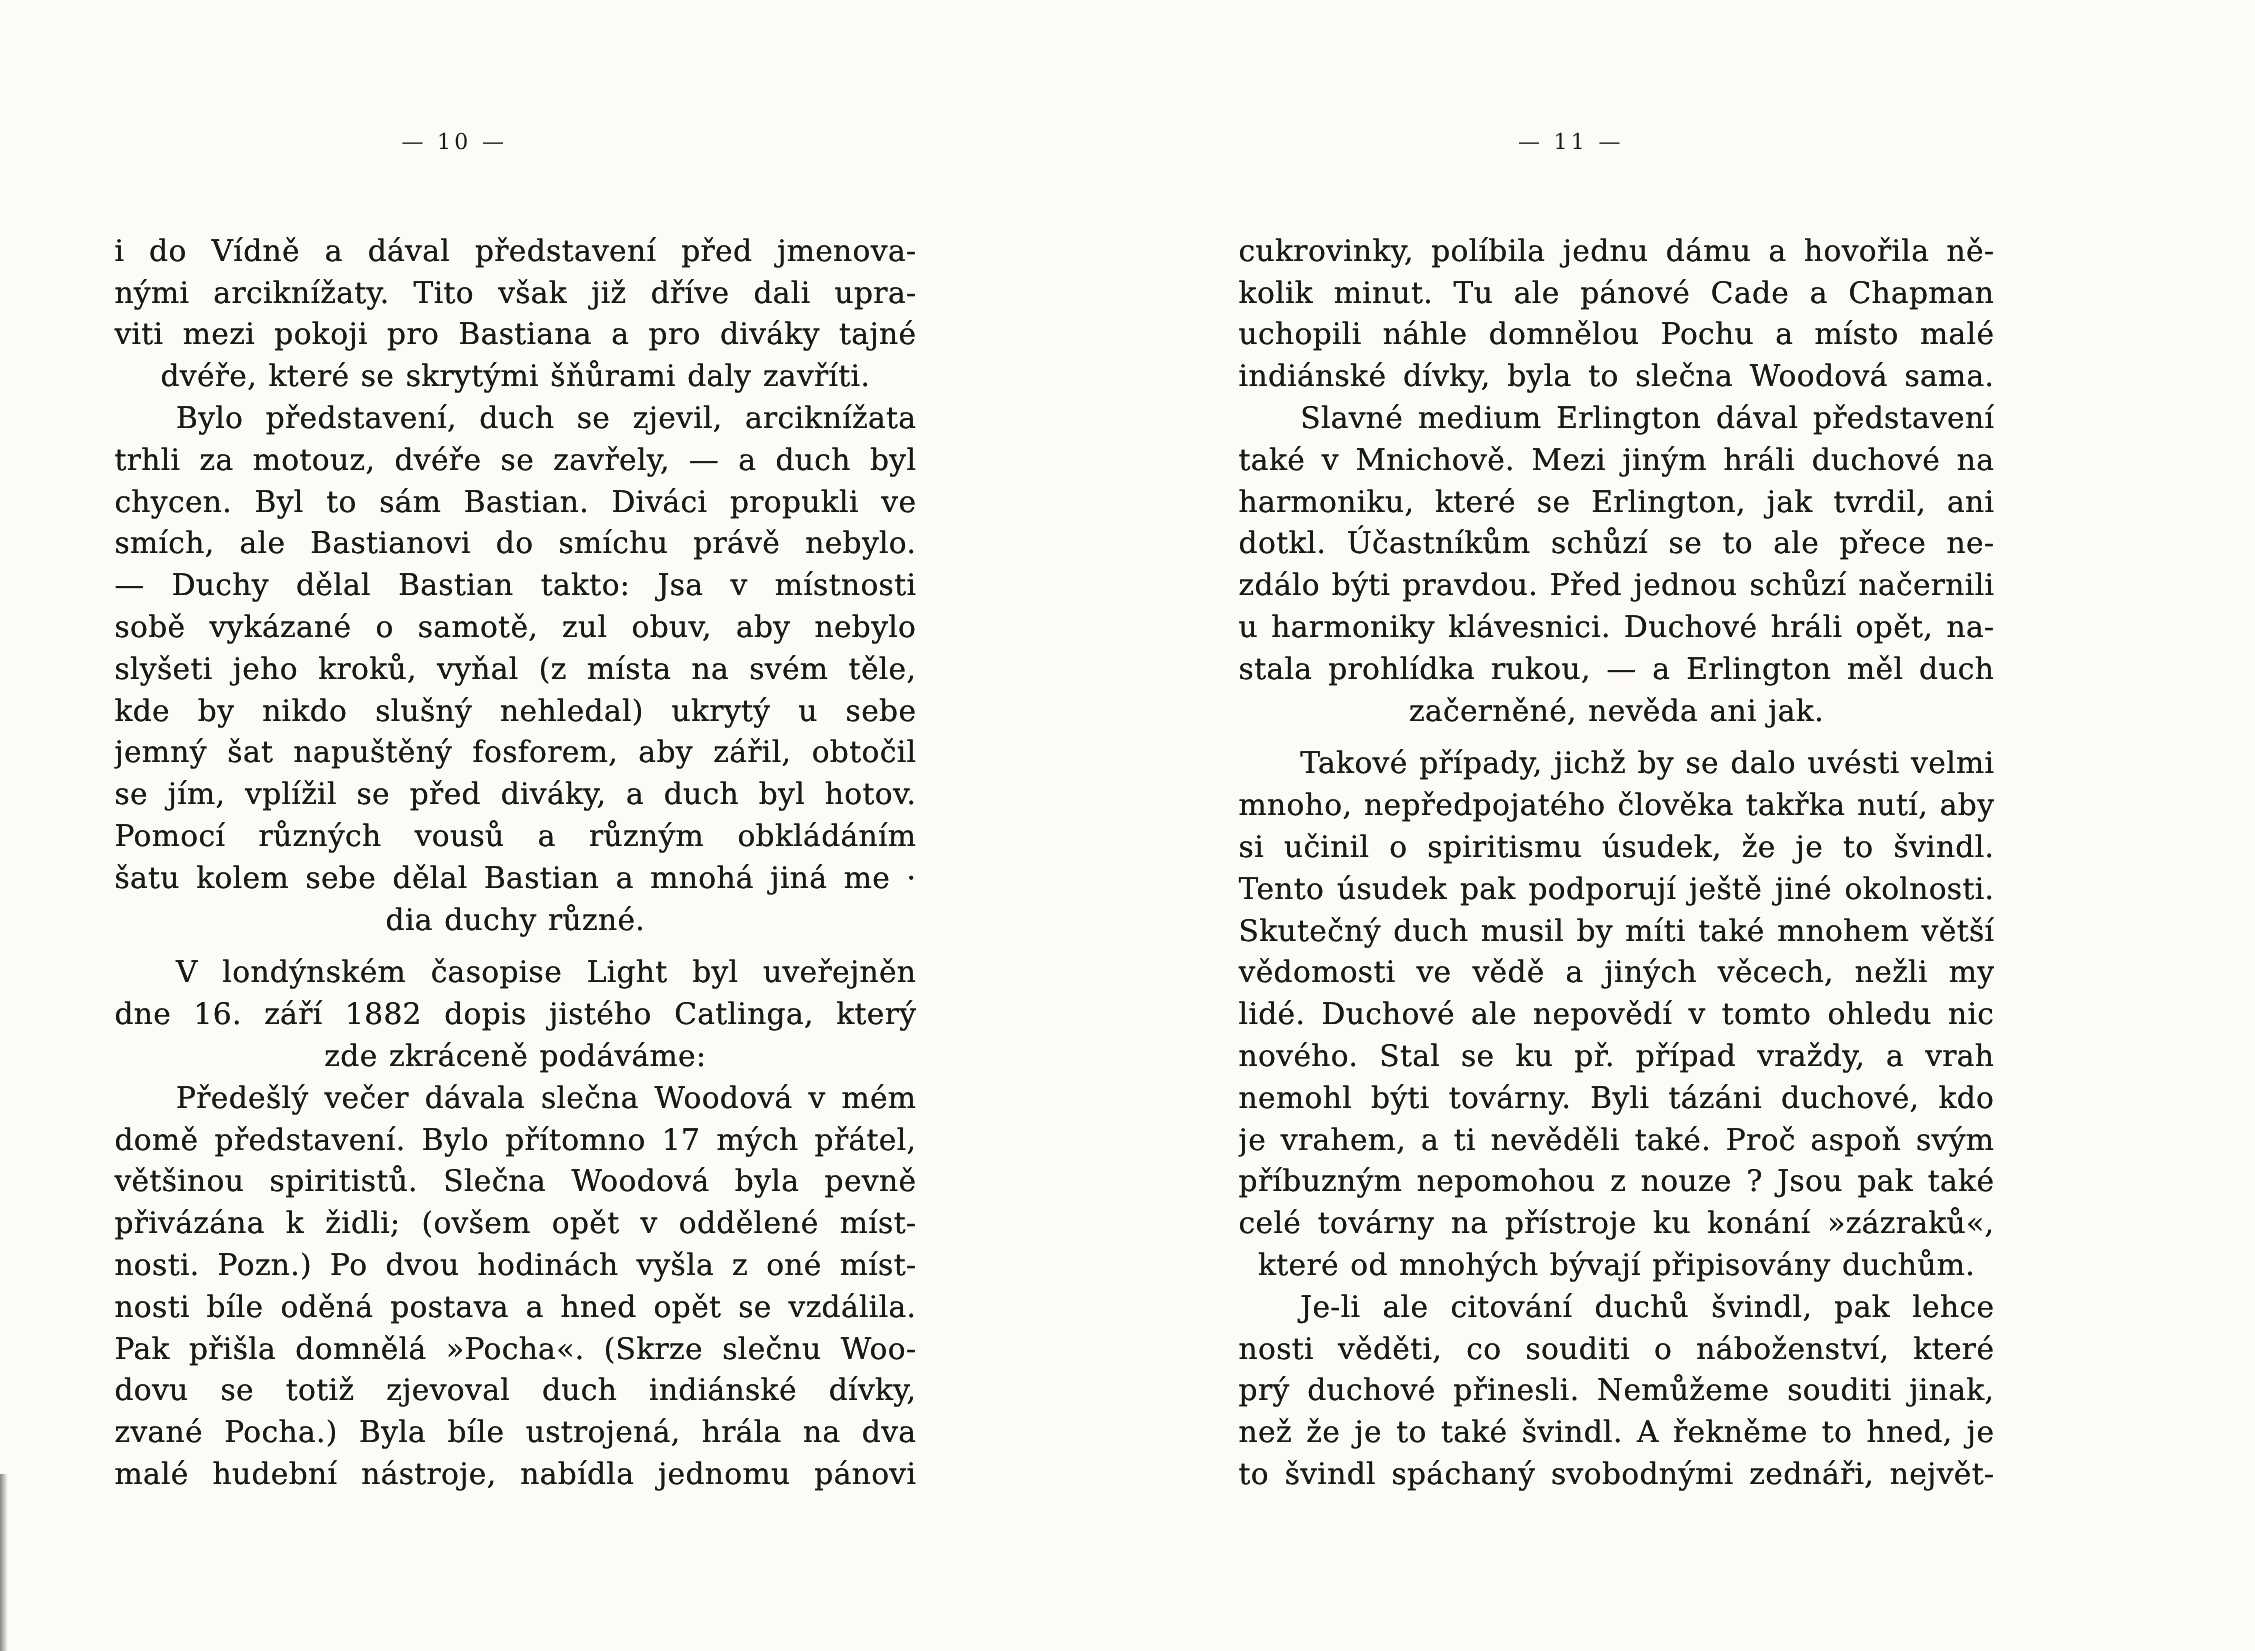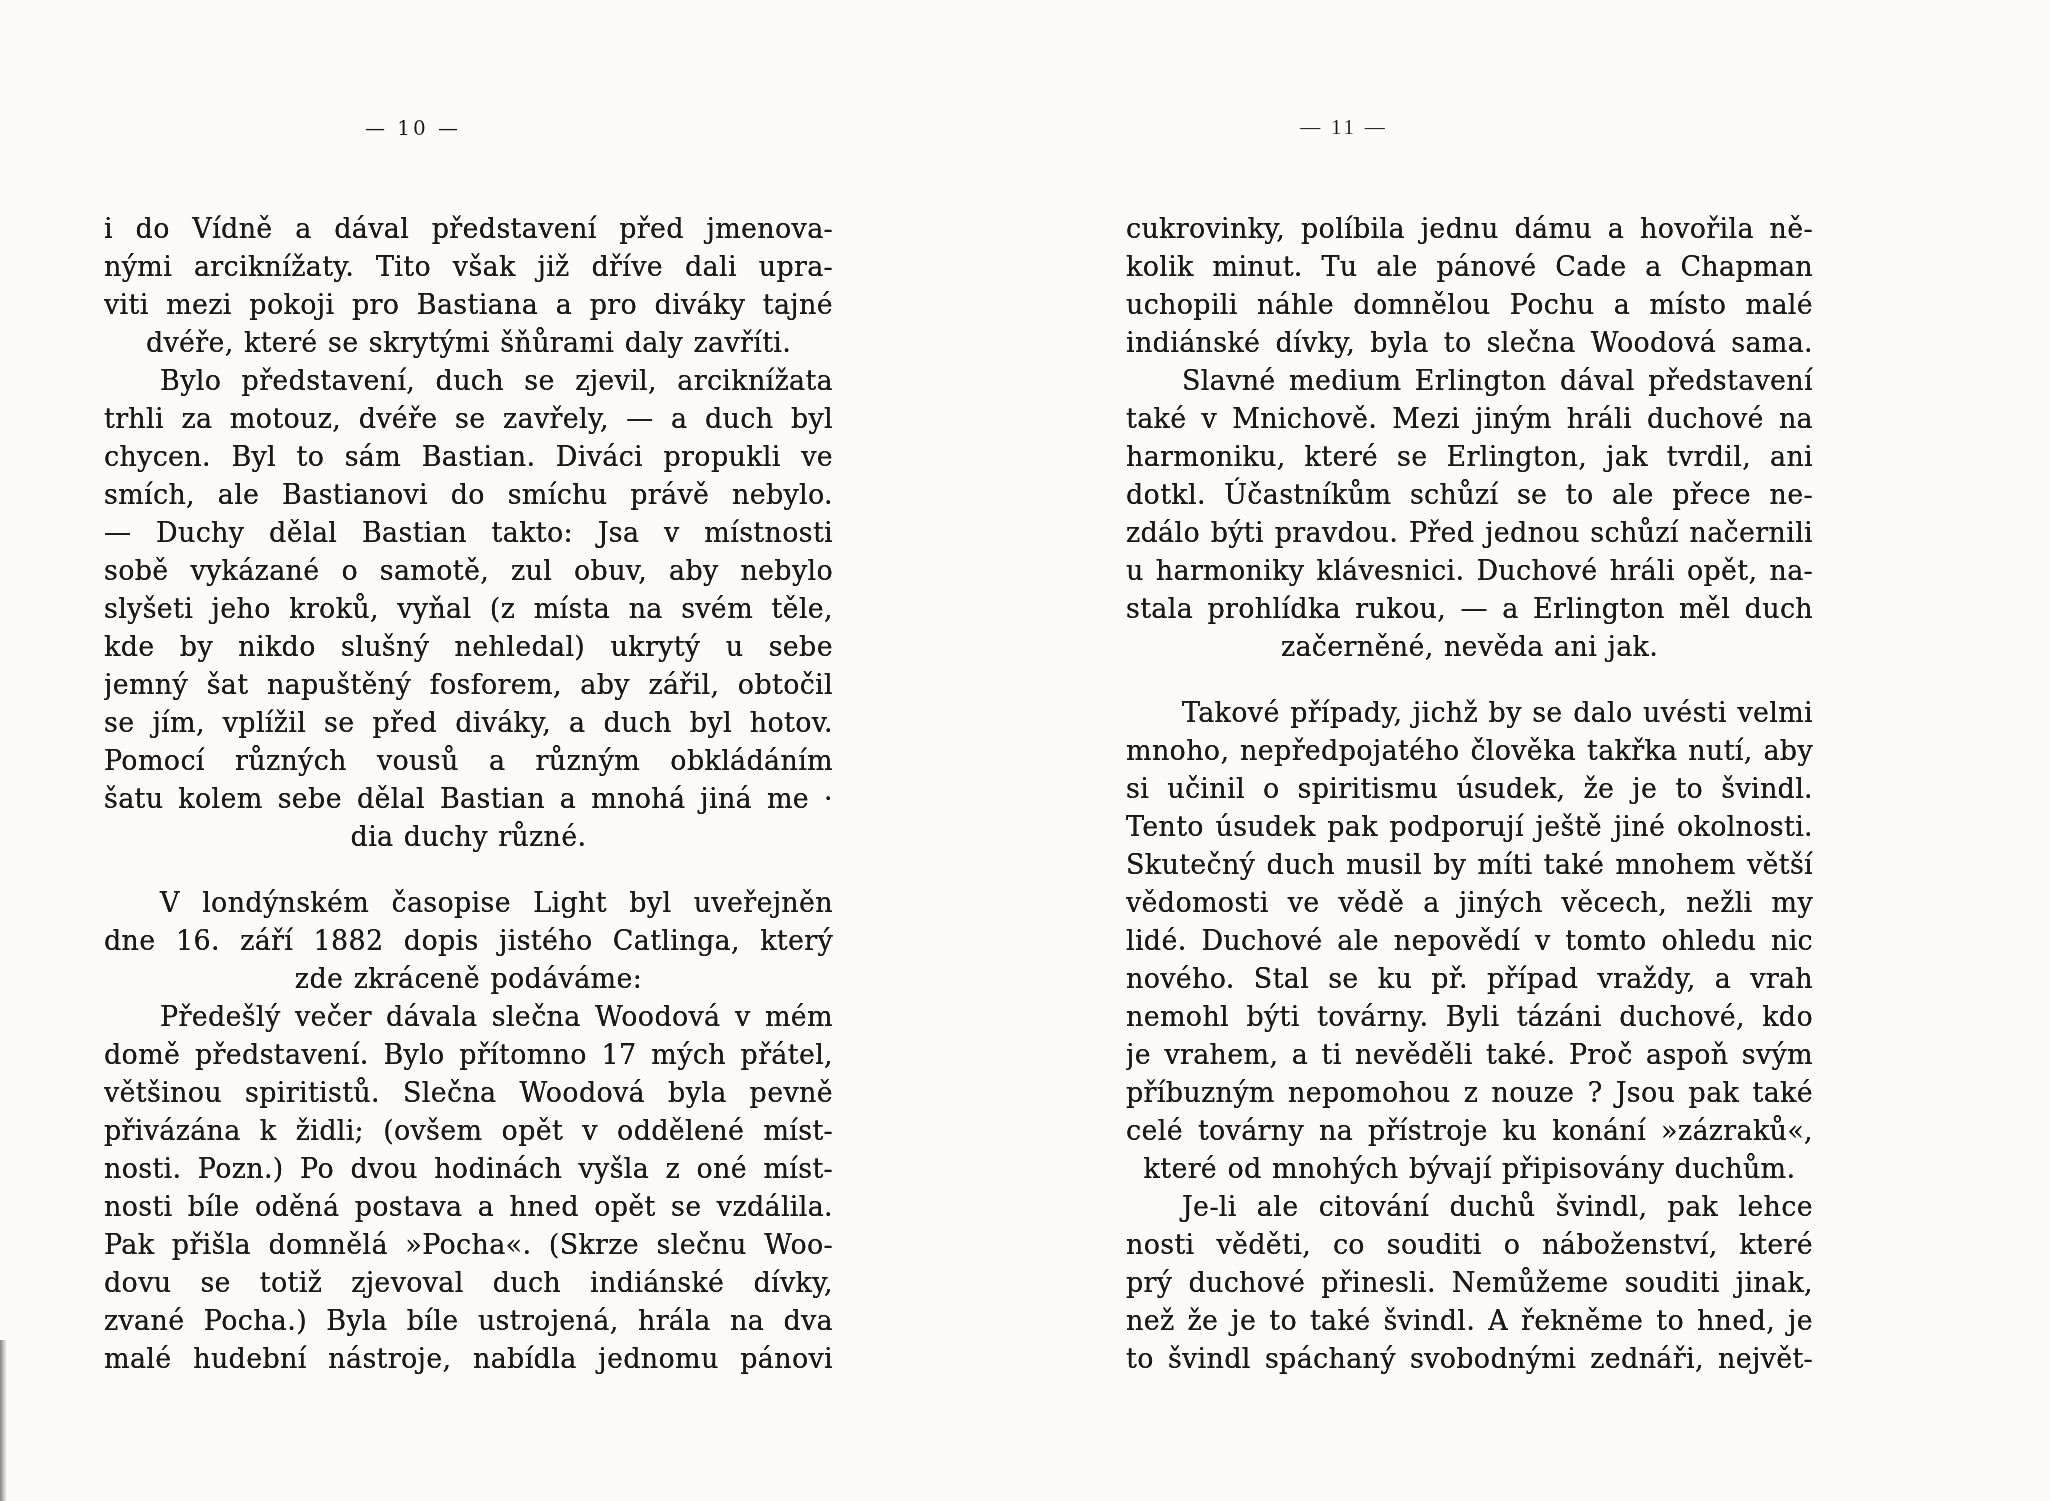--- a/index.html
+++ b/index.html
@@ -11,26 +11,26 @@
     color:var(--ink,#1a1916);
     overflow:hidden;
   }
   .sheet{position:absolute;inset:0;background:var(--paper,#fcfbf8);}
   .pagenum{
     position:absolute;top:116px;
     font-size:20px;letter-spacing:3px;white-space:nowrap;
     transform:translateX(-50%);
   }
   #pn-left{left:413px;}
-  #pn-right{left:1344px;font-family:Liberation Serif, serif;}
+  #pn-right{left:1428px;}
   .col{position:absolute;top:210px;}
   .col.left{left:104px;width:729px;}
   .col.right{left:1126px;width:687px;}
   .para{margin:0;padding:0;}
-  .para.gap{margin-top:28px;}
+  .para.gap{margin-top:10px;}
   .ln{
     height:38px;line-height:38px;
     font-size:27px;
     letter-spacing:0.3px;word-spacing:1.5px;
     overflow:hidden;white-space:nowrap;
     text-shadow:0 0 0.5px currentColor;
     text-align:center;
   }
   .ln.j{white-space:normal;text-align:justify;text-align-last:justify;}
   .ln.ind{text-indent:56px;}

